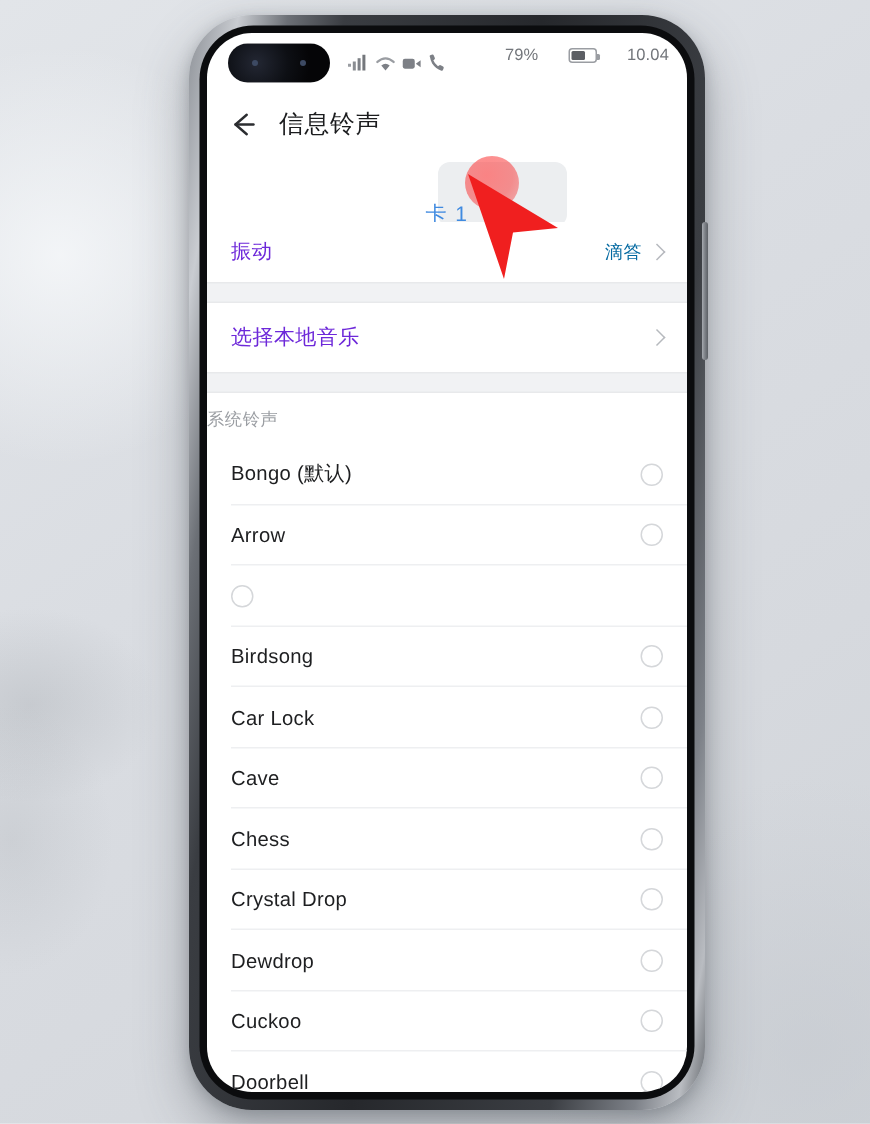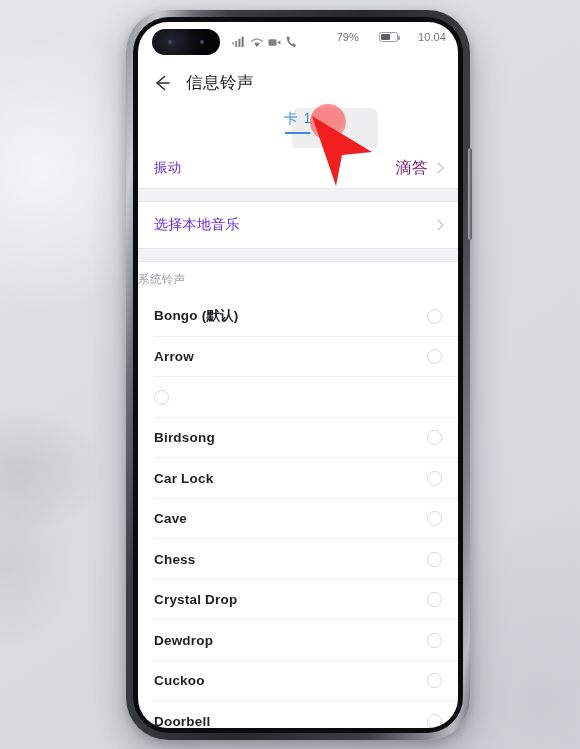--- a/index.html
+++ b/index.html
@@ -181,20 +181,21 @@
     top: 4px;
     display: flex;
     flex-direction: column;
     align-items: center;
   }
   #tab-sim1 .label {
     font-size: 14px;
     color: #3f8ae0;
     letter-spacing: 1px;
     padding-bottom: 4px;
+    margin-top: 24px;
   }
   #tab-sim1 .underline {
     width: 26px;
     height: 2px;
     background: #3f8ae0;
     border-radius: 1px;
   }
   #tab-highlight {
     position: absolute;
     left: 154px;
@@ -214,22 +215,22 @@
     height: 40px;
     background: #fff;
   }
   .row .title {
     font-size: 13.5px;
     color: #6d28d9;
     flex: 1;
     letter-spacing: 0.3px;
   }
   .row .value {
-    font-size: 16px;
-    color: #701a75;
+    font-size: 12px;
+    color: #0369a1;
     margin-right: 6px;
     letter-spacing: 0.3px;
   }
   .chev {
     width: 7px;
     height: 7px;
     border-right: 1.3px solid #b6b9be;
     border-top: 1.3px solid #b6b9be;
     transform: rotate(45deg);
     flex: none;
@@ -260,21 +261,20 @@
     display: flex;
     align-items: center;
     height: 40.5px;
     padding: 0 16px;
   }
   .tone-row .name {
     flex: 1;
     font-size: 13.5px;
     color: #1e1f21;
     letter-spacing: 0.2px;
-    font-weight: bold;
   }
   .tone-row .sep {
     position: absolute;
     left: 16px;
     right: 0;
     bottom: 0;
     height: 1px;
     background: #eeeff1;
   }
   .radio {

